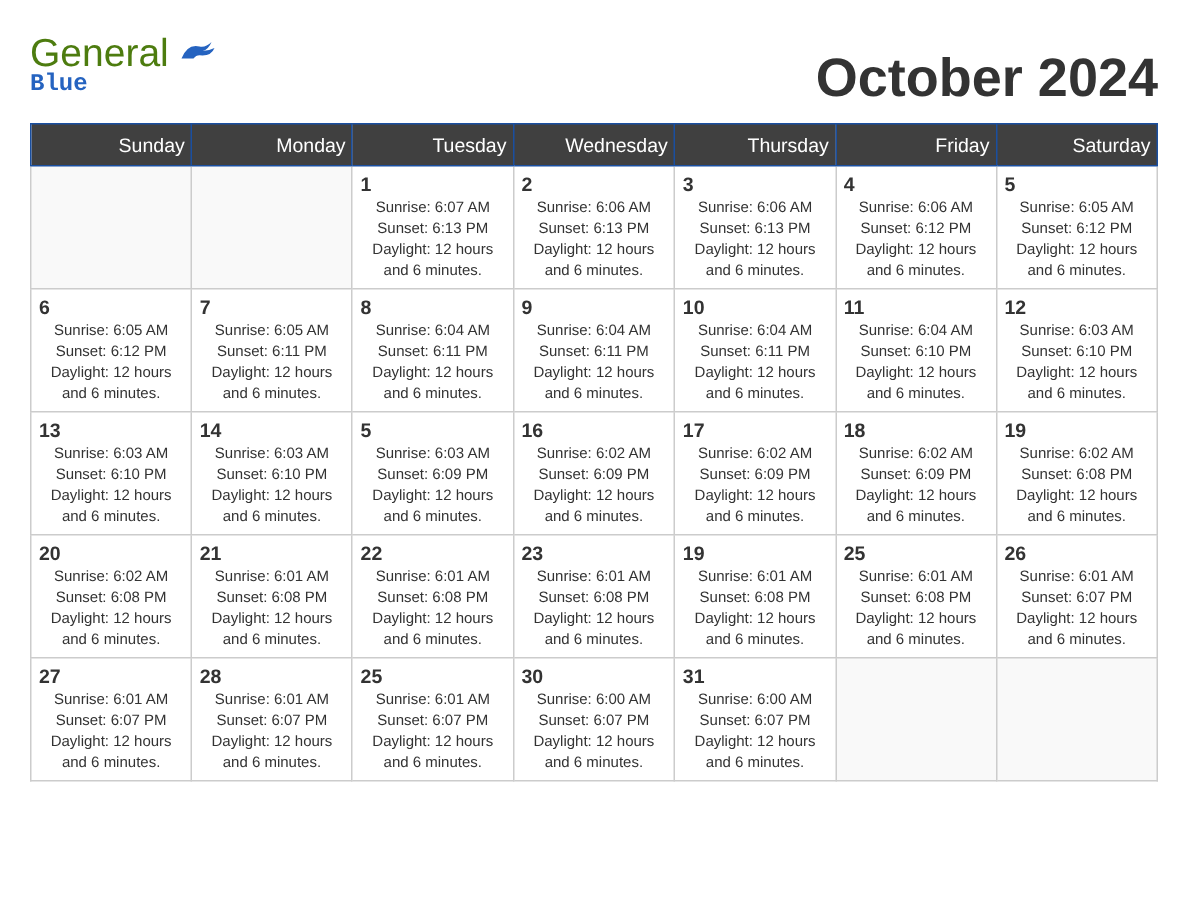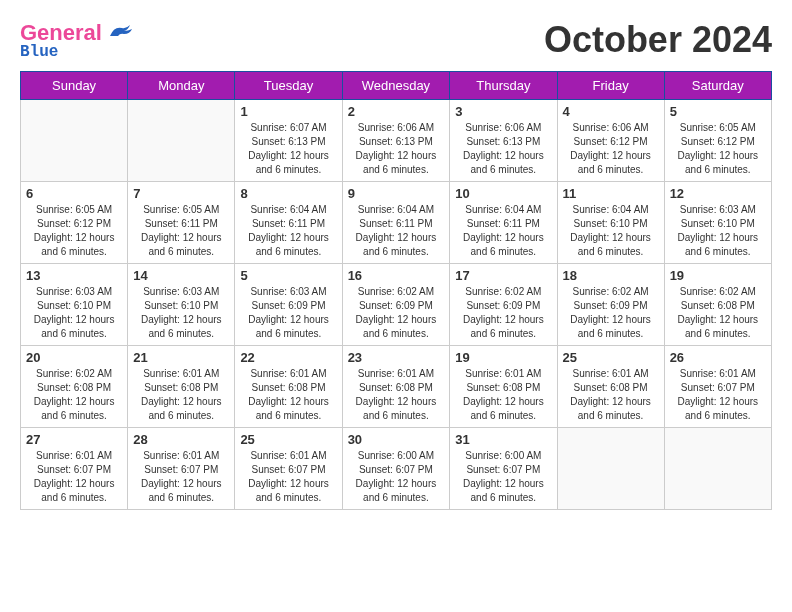--- a/index.html
+++ b/index.html
@@ -16,42 +16,43 @@
       justify-content: space-between;
       margin-bottom: 10px;
     }
     .logo {
       display: flex;
       flex-direction: column;
       align-items: flex-start;
     }
     .title-section {
       text-align: left;
+      margin-top: 12px;
     }
     .month-title {
       font-size: 36px;
       font-weight: bold;
       color: #333;
       line-height: 1.1;
     }
     .subtitle {
       font-size: 15px;
       color: #555;
     }
     .calendar {
       width: 100%;
       border-collapse: collapse;
       border: 1px solid #ccc;
     }
     .calendar th {
-      background-color: #a21caf;
+      background-color: #404040;
       color: #fff;
       font-size: 13px;
       padding: 6px 4px;
-      text-align: center;
+      text-align: right;
       border: 1px solid #1a4fa0;
       font-weight: normal;
     }
     .calendar td {
       border: 1px solid #ccc;
       vertical-align: top;
       padding: 4px 5px;
       width: 108px;
       min-height: 90px;
       font-size: 11px;
@@ -79,21 +80,21 @@
       align-items: center;
       gap: 2px;
     }
   </style>
 </head>
 <body>
 
 <div class="header">
   <div class="logo">
     <div class="logo-wrapper">
-      <span style="font-size:22px;font-weight:bold;color:#ec4899;">General</span>
+      <span style="font-size:26px;font-weight:normal;color:#4d7c0f;">General</span>
       <svg width="28" height="22" viewBox="0 0 28 22" style="margin-left:2px;">
         <path d="M4,14 Q8,4 16,6 Q20,7 24,3 Q22,8 18,9 Q22,9 26,7 Q24,12 18,12 Q14,11 12,14 Z" fill="#2563c0"></path>
       </svg>
     </div>
     <div style="margin-top:-4px;">
       <span style="font-size:16px;font-weight:bold;color:#2563c0;font-family:Liberation Mono, monospace;">Blue</span>
     </div>
   </div>
   <div class="title-section">
     <div class="month-title">October 2024</div>

